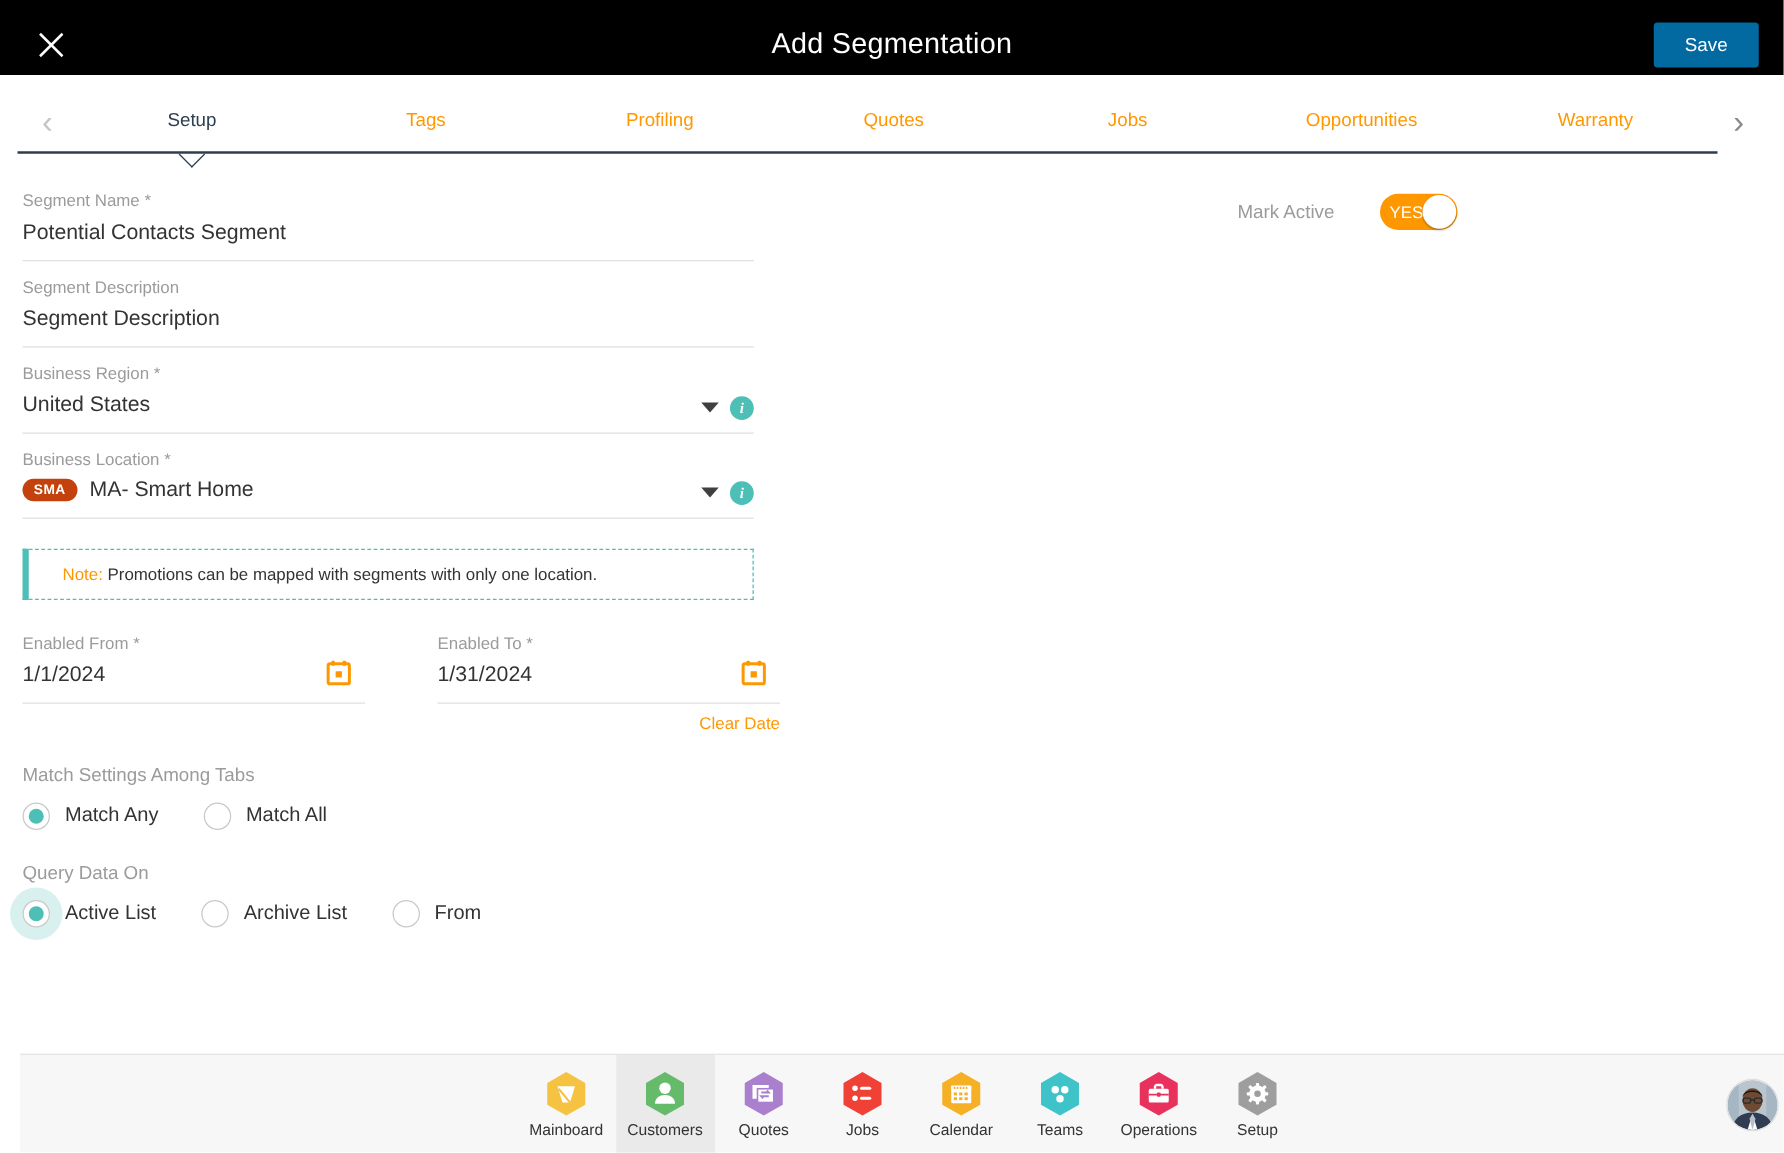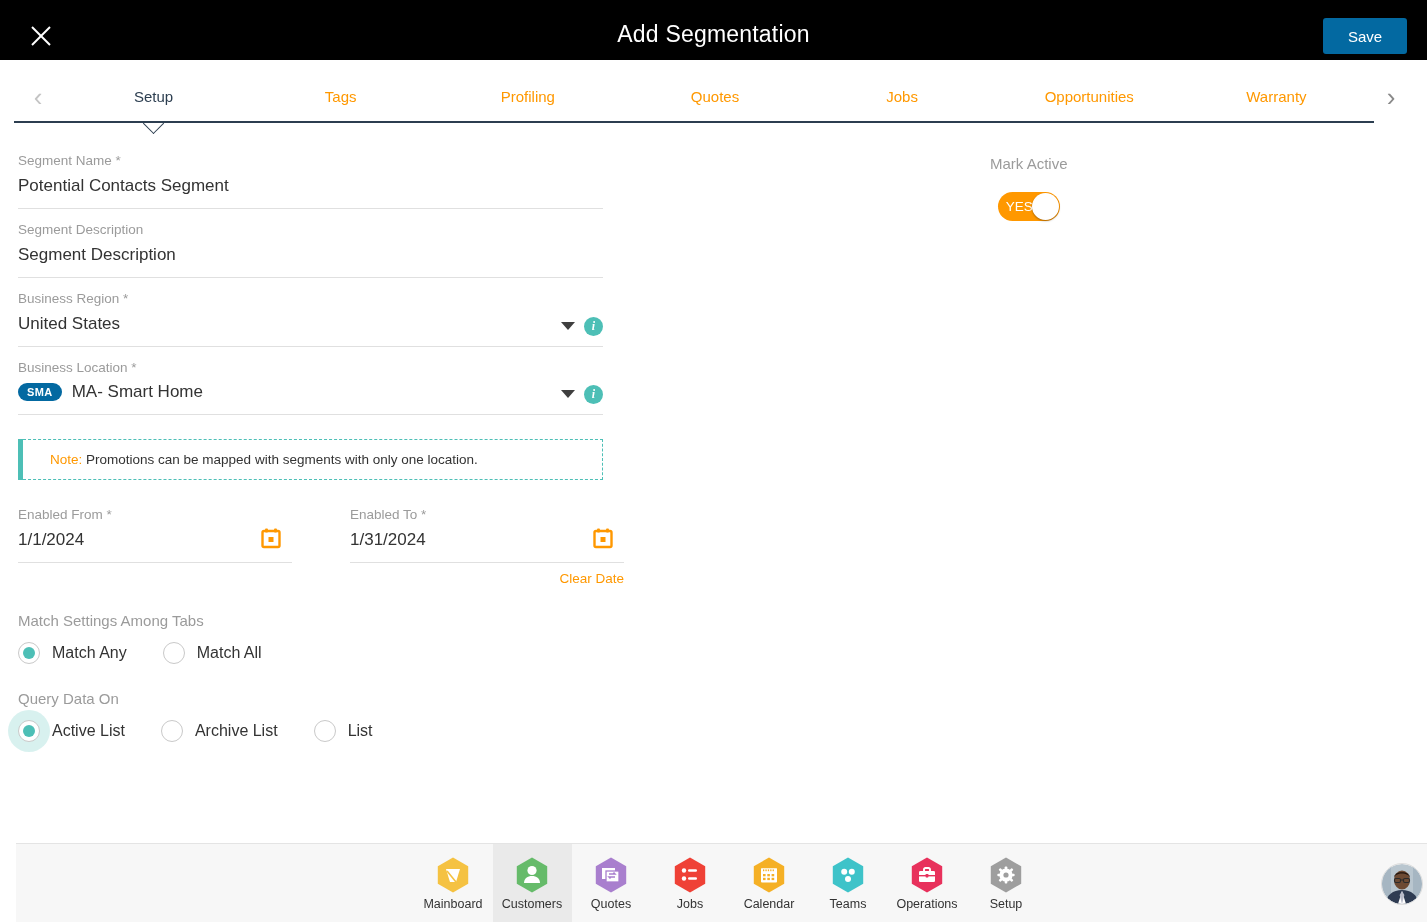--- a/index.html
+++ b/index.html
@@ -103,21 +103,21 @@
   .info-icon {
     position: absolute; right: 0px; bottom: 11px;
     width: 19px; height: 19px; border-radius: 50%;
     background: #4dbfb6; color: #fff;
     font-size: 12px; font-weight: bold; font-style: italic;
     line-height: 19px; text-align: center; cursor: pointer;
     font-family: "Liberation Serif", serif;
   }
   .loc-row { display: flex; align-items: center; gap: 10px; height: 30px; }
   .badge-sma {
-    background: #0369a1; color: #ffffff;
+    background: #c2410c; color: #ffffff;
     font-size: 11px; font-weight: bold;
     padding: 3px 9px; border-radius: 11px;
     letter-spacing: .4px;
   }
   .loc-text { font-size: 17px; color: #333; }
 
   
   .note-box {
     position: relative; margin-top: 24px;
     width: 585px; height: 41px;
@@ -174,21 +174,21 @@
     background: #4dbfb6;
   }
   .radio-label {
     position: relative; z-index: 1;
     margin-left: 12px; font-size: 16px; color: #333;
   }
 
   
   .mark-active {
     position: absolute; left: 990px; top: 155px;
-    display: flex; align-items: center; gap: 20px; flex-direction: column;
+    display: flex; align-items: center; gap: 36px;
   }
   .ma-label { font-size: 15px; color: #9b9b9b; }
   .toggle {
     position: relative; width: 62px; height: 29px;
     background: #ff9800; border-radius: 15px; cursor: pointer;
   }
   .toggle-text {
     position: absolute; left: 8px; top: 0; line-height: 29px;
     color: #fff; font-size: 13.5px; font-weight: 400;
   }
@@ -378,21 +378,21 @@
               <span class="radio-dot"></span>
             </span>
             <span class="radio-label">Active List</span>
           </div>
           <div class="radio-item">
             <span class="radio-outer"></span>
             <span class="radio-label">Archive List</span>
           </div>
           <div class="radio-item">
             <span class="radio-outer"></span>
-            <span class="radio-label">List</span>
+            <span class="radio-label">From</span>
           </div>
         </div>
     </div>
 
   </div>
 
   <div class="bottomnav">
     <div class="nav-items" id="nav-host">
         <div class="nav-item">
           <span>

